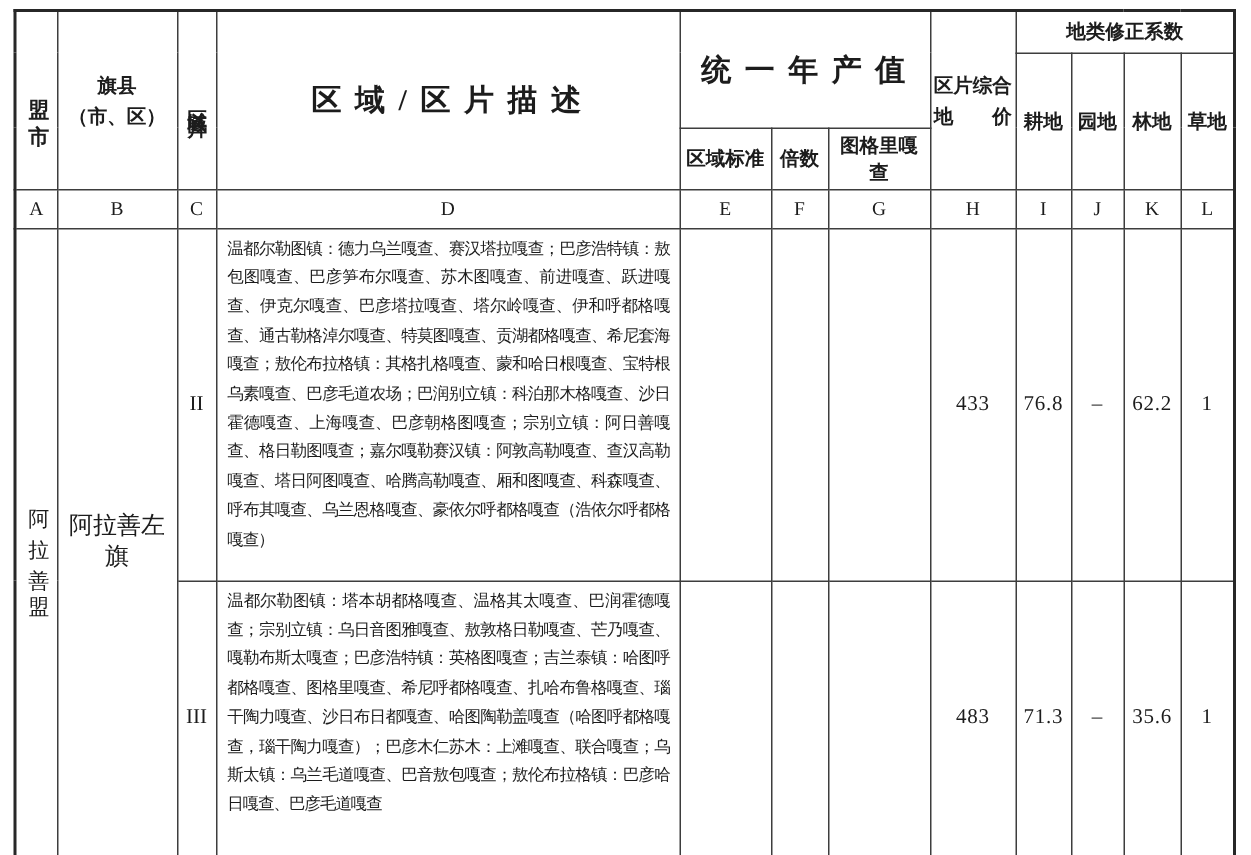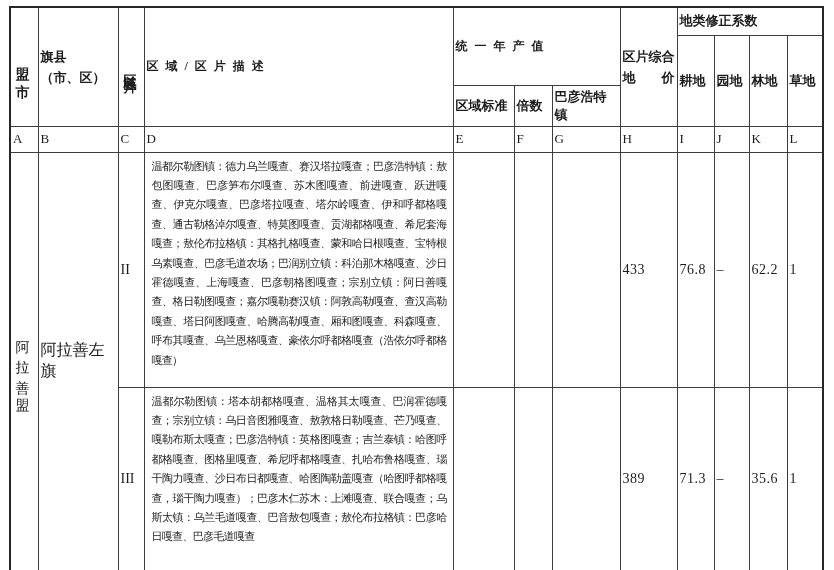--- a/index.html
+++ b/index.html
@@ -24,38 +24,38 @@
     background: #fff;
   }
   table, td {
     border: 1px solid #3d3d3d;
   }
   table {
     border: 2px solid #272727;
   }
   td {
     padding: 2px;
-    text-align: left;
+    text-align: center;
     vertical-align: middle;
     overflow: hidden;
   }
   tr.rh1 { height: 28px; }
   tr.rh2 { height: 50px; }
   tr.rh3 { height: 32px; }
   tr.rh4 { height: 26px; }
   tr.rb1 { height: 235px; }
   tr.rb2 { height: 184px; }
 
   .hd {
     font-weight: bold;
     font-size: 13px;
   }
   .hd-lg {
     font-weight: bold;
-    font-size: 12px;
+    font-size: 20px;
     letter-spacing: 2px;
   }
   .pre {
     white-space: pre-line;
     line-height: 21px;
   }
   .vtext {
     writing-mode: vertical-lr;
     text-orientation: upright;
     display: inline-block;
@@ -141,21 +141,21 @@
     <tr class="rh2">
       <td rowspan="2" class="hd">耕地</td>
       <td rowspan="2" class="hd">园地</td>
       <td rowspan="2" class="hd">林地</td>
       <td rowspan="2" class="hd">草地</td>
     </tr>
 
     <tr class="rh3">
       <td class="hd">区域标准</td>
       <td class="hd">倍数</td>
-      <td class="hd">巴彦浩特镇</td>
+      <td class="hd">图格里嘎查</td>
     </tr>
 
     <tr class="rh4">
       <td class="letters">A</td>
       <td class="letters">B</td>
       <td class="letters">C</td>
       <td class="letters">D</td>
       <td class="letters">E</td>
       <td class="letters">F</td>
       <td class="letters">G</td>
@@ -182,21 +182,21 @@
       <td class="num">62.2</td>
       <td class="num">1</td>
     </tr>
 
     <tr class="rb2">
       <td class="zone-num">III</td>
       <td class="desc">温都尔勒图镇：塔本胡都格嘎查、温格其太嘎查、巴润霍德嘎查；宗别立镇：乌日音图雅嘎查、敖敦格日勒嘎查、芒乃嘎查、嘎勒布斯太嘎查；巴彦浩特镇：英格图嘎查；吉兰泰镇：哈图呼都格嘎查、图格里嘎查、希尼呼都格嘎查、扎哈布鲁格嘎查、瑙干陶力嘎查、沙日布日都嘎查、哈图陶勒盖嘎查（哈图呼都格嘎查，瑙干陶力嘎查）；巴彦木仁苏木：上滩嘎查、联合嘎查；乌斯太镇：乌兰毛道嘎查、巴音敖包嘎查；敖伦布拉格镇：巴彦哈日嘎查、巴彦毛道嘎查</td>
       <td class="num"></td>
       <td class="num"></td>
       <td class="num"></td>
-      <td class="num">389</td>
+      <td class="num">483</td>
       <td class="num">71.3</td>
       <td class="num">–</td>
       <td class="num">35.6</td>
       <td class="num">1</td>
     </tr>
   </tbody>
     </table>
 </div>
 
 </body></html>

